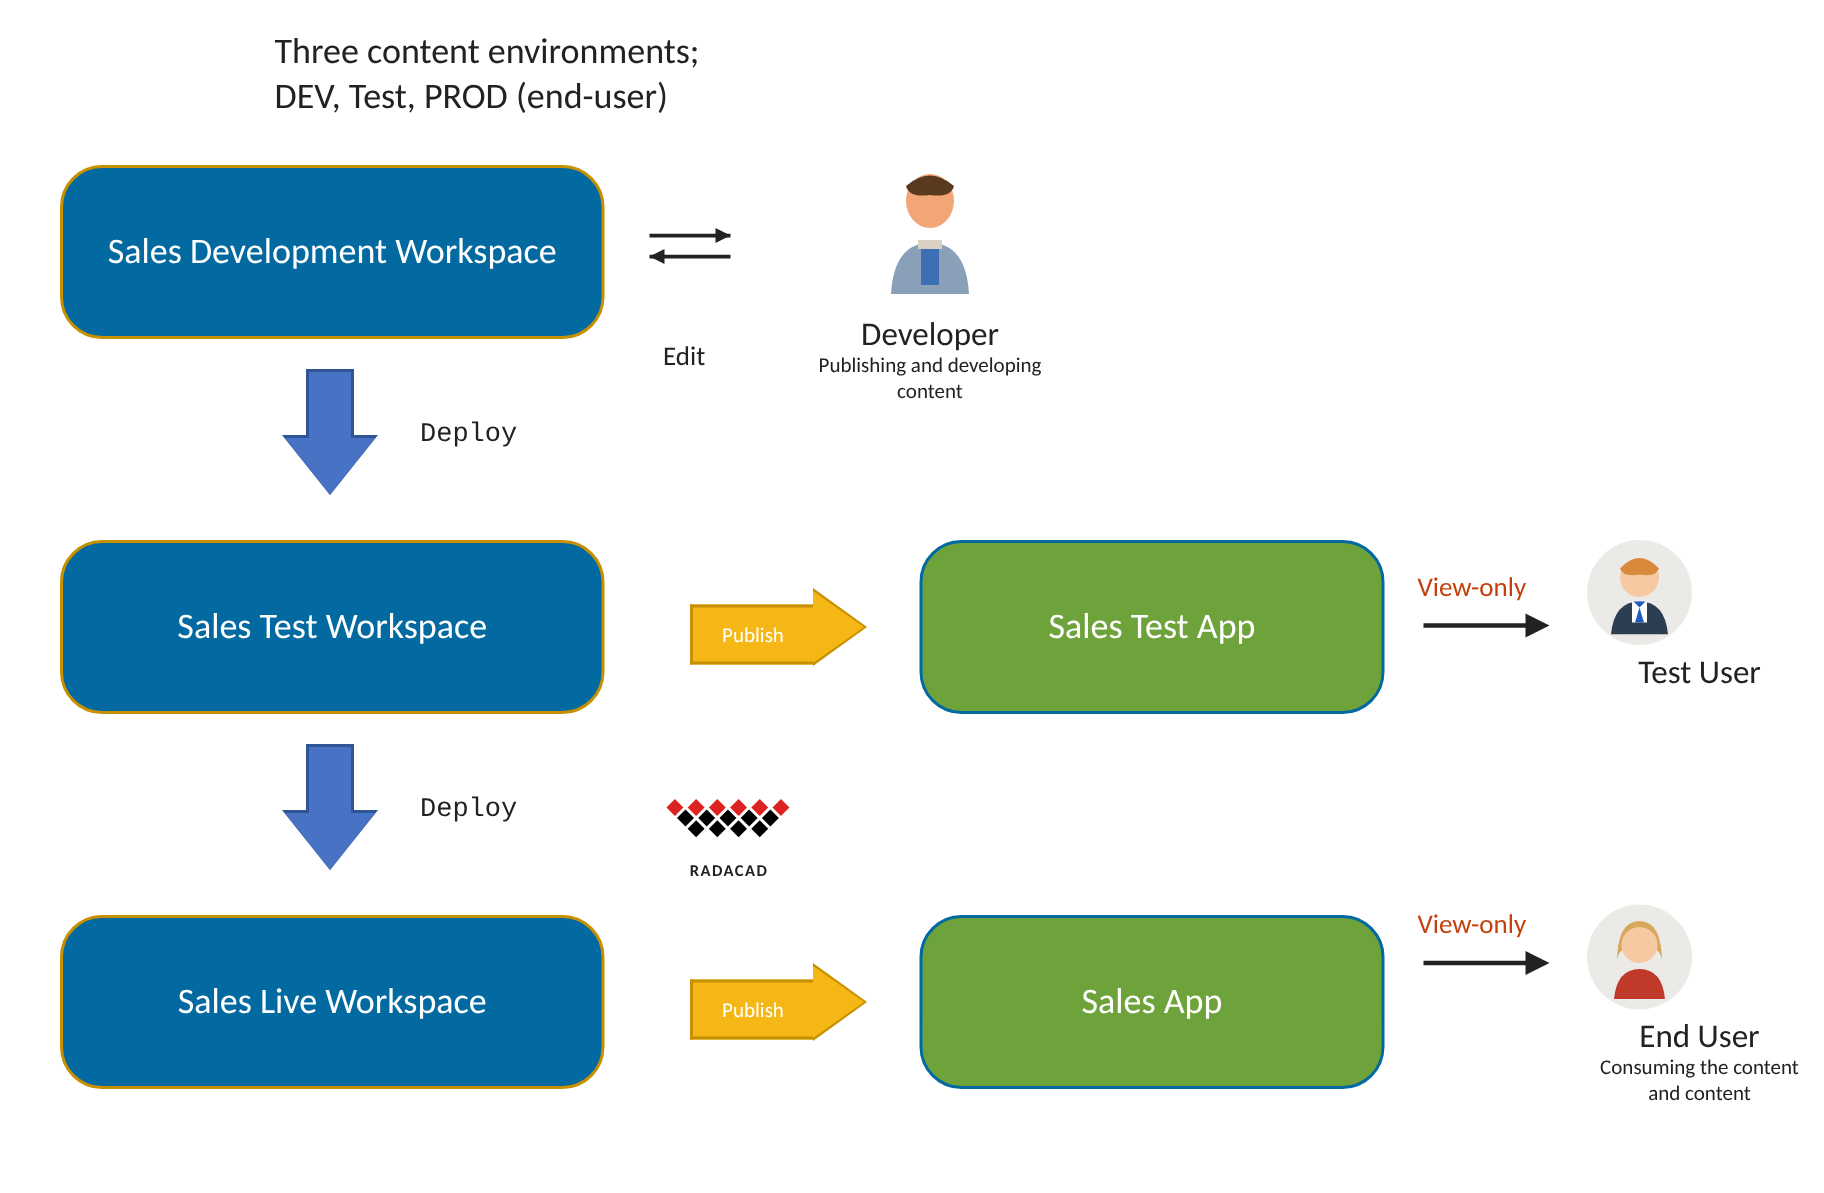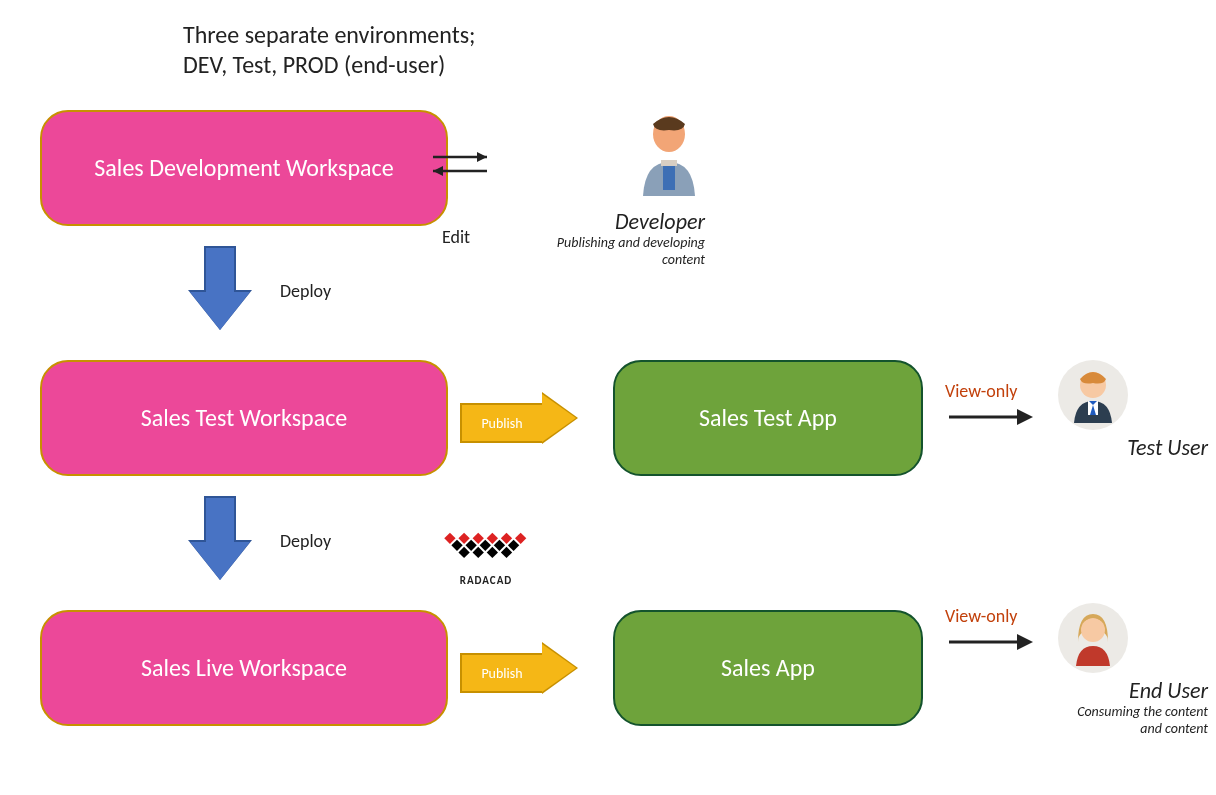--- a/index.html
+++ b/index.html
@@ -25,28 +25,28 @@
     align-items: center;
     justify-content: center;
     text-align: center;
     border-radius: 28px;
     color: #fff;
     font-size: 24px;
     line-height: 1.2;
     padding: 8px;
   }
   .box.orange {
-    background: #ec4899;
+    background: #0369a1;
     border: 2px solid #c79000;
-    width: 408px;
+    width: 363px;
     height: 116px;
   }
   .box.green {
     background: #6ea33b;
-    border: 2px solid #14532d;
+    border: 2px solid #0369a1;
     width: 310px;
     height: 116px;
     justify-content: center;
   }
   
   .blue-arrow {
     position: absolute;
     width: 60px;
     height: 86px;
   }
@@ -76,20 +76,21 @@
     width: 0; height: 0;
     border-left: 32px solid transparent;
     border-right: 32px solid transparent;
     border-top: 40px solid #2f5597;
     z-index: -1;
   }
   .blue-arrow-label {
     position: absolute;
     font-size: 18px;
     color: #222;
+    font-family: Liberation Mono, monospace;
   }
   
   .orange-arrow {
     position: absolute;
     width: 120px;
     height: 48px;
   }
   .orange-arrow .shaft {
     position: absolute;
     left: 0;
@@ -139,22 +140,21 @@
     position:absolute;
   }
   .biarrow-label {
     position:absolute;
     font-size:18px;
     margin-top:31px;
   }
   
   .userblock {
     position: absolute;
-    text-align: right;
-    font-style: italic;
+    text-align: center;
   }
   .userblock .title {
     font-size: 22px;
     color: #222;
     margin-top: 4px;
   }
   .userblock .sub {
     font-size: 14px;
     color: #222;
     line-height: 1.2;
@@ -189,21 +189,21 @@
   .radacad .label {
     font-size:11px;
     letter-spacing:1px;
     font-weight:600;
   }
 </style>
 </head>
 <body>
 
 <div class="heading">
-  <div>Three separate environments;</div>
+  <div>Three content environments;</div>
   <div>DEV, Test, PROD (end-user)</div>
 </div>
 
 <div class="box orange" style="left:40px; top:110px;">
   <span>Sales Development Workspace</span>
 </div>
 
 <div class="biarrow" style="left:425px; top:145px;">
   <svg width="70" height="40" viewBox="0 0 70 40">
     <line x1="8" y1="12" x2="62" y2="12" stroke="#222" stroke-width="2.5"></line>

